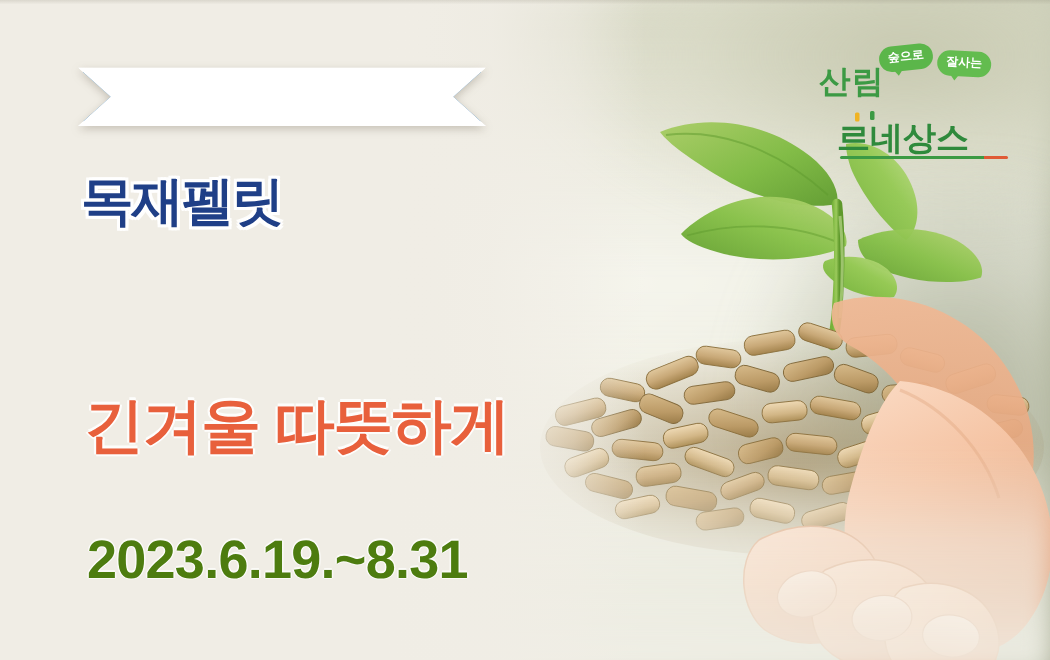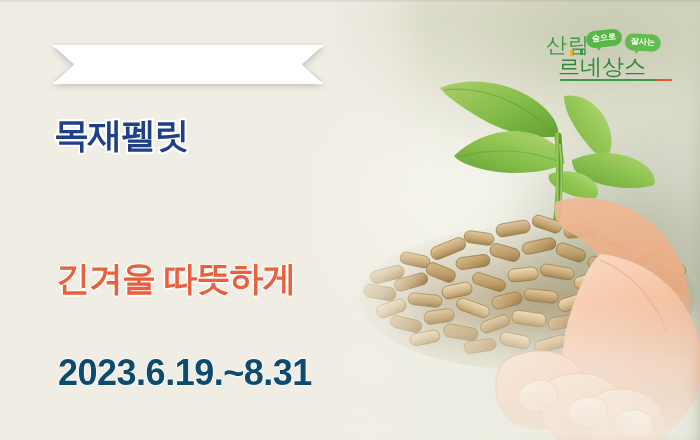--- a/index.html
+++ b/index.html
@@ -169,35 +169,35 @@
        2px  2px 0 rgba(255,255,255,0.9);
   }
   .headline .line { display: block; }
 
   .subline {
     position: absolute;
     left: 56px;
     top: 256px;
     color: #e8603c;
     font-weight: 700;
-    font-size: 34px;
+    font-size: 40px;
     letter-spacing: -1px;
     white-space: nowrap;
     text-shadow:
       -1.5px 0 0 rgba(255,255,255,0.85),
        1.5px 0 0 rgba(255,255,255,0.85),
        0 -1.5px 0 rgba(255,255,255,0.85),
        0  1.5px 0 rgba(255,255,255,0.85);
   }
 
   .dateline {
     position: absolute;
     left: 58px;
     top: 352px;
-    color: #0c4a6e;
+    color: #4d7c0f;
     font-size: 36px;
     letter-spacing: -0.5px;
     white-space: nowrap;
     font-weight: 600;
     text-shadow:
       -1px 0 0 rgba(255,255,255,0.7),
        1px 0 0 rgba(255,255,255,0.7),
        0 -1px 0 rgba(255,255,255,0.7),
        0  1px 0 rgba(255,255,255,0.7);
   }
@@ -240,37 +240,37 @@
     position: absolute;
     left: 9px; bottom: -3px;
     width: 0; height: 0;
     border-left: 3px solid transparent;
     border-right: 3px solid transparent;
     border-top: 4px solid #5bb64a;
   }
   .logo-badge.b2::after { border-top-color: #63bc4f; }
   .logo-main {
     position: absolute;
-    left: 0; top: 4px;
+    left: 0; top: 14px;
     width: 140px;
     color: #2e8b3d;
-    font-weight: 400;
+    font-weight: 700;
     line-height: 1;
   }
   .logo-l1 {
     font-size: 21px;
     letter-spacing: 1px;
     color: #3c9a44;
     padding-left: 2px;
   }
   .logo-l2 {
     font-size: 22px;
     letter-spacing: 0px;
     color: #2f8a3c;
-    margin-top: 1px;
+    margin-top: 16px;
     padding-left: 14px;
     position: relative;
   }
   .logo-underline {
     position: absolute;
     left: 16px;
     bottom: -3px;
     width: 112px;
     height: 2px;
     background: linear-gradient(to right, #3c9a44 0%, #3c9a44 86%, #e05a35 86%, #e05a35 100%);

